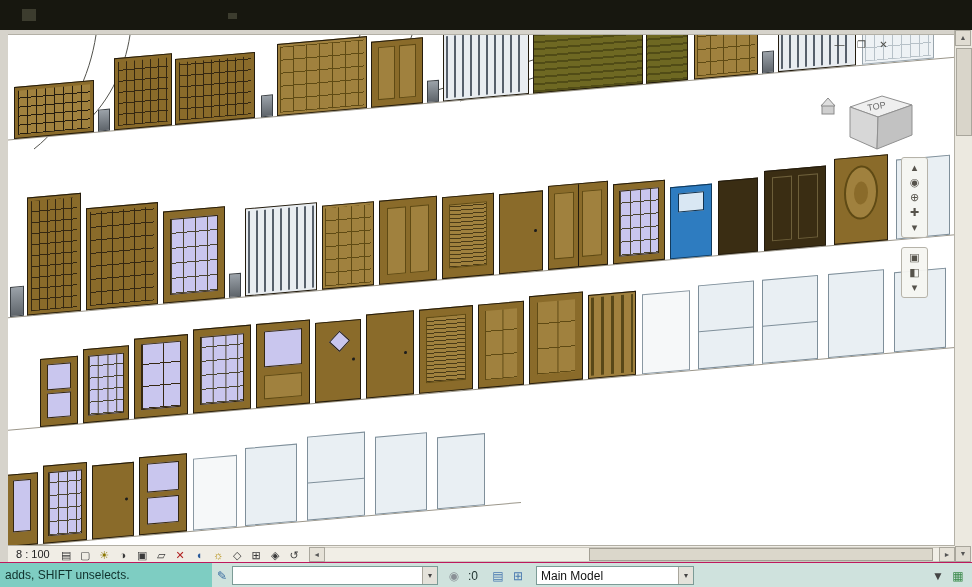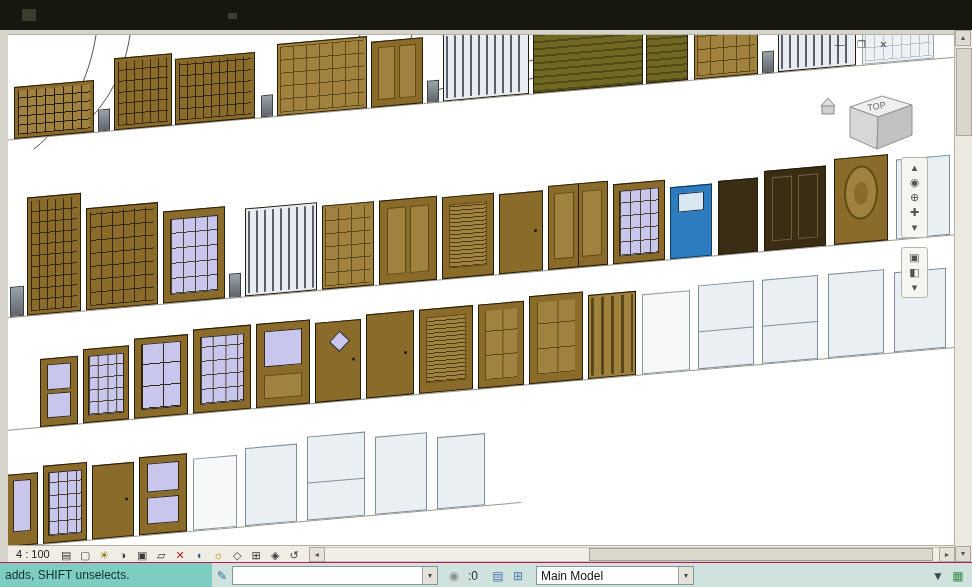--- a/index.html
+++ b/index.html
@@ -274,21 +274,21 @@
     </div>
 </div>
 
 <div class="vscroll">
   <div class="sarrow up">▲</div>
   <div class="vthumb"></div>
   <div class="sarrow down">▼</div>
 </div>
 
 <div class="bottombar">
-  <span class="scale">4 : 100</span>
+  <span class="scale">8 : 100</span>
   <span id="vcicons"><span class="vcicon" style="color: rgb(58, 58, 58);">▤</span><span class="vcicon" style="color: rgb(58, 58, 58);">▢</span><span class="vcicon" style="color: rgb(138, 118, 0);">☀</span><span class="vcicon" style="color: rgb(58, 58, 58);">◑</span><span class="vcicon" style="color: rgb(58, 58, 58);">▣</span><span class="vcicon" style="color: rgb(58, 58, 58);">▱</span><span class="vcicon" style="color: rgb(178, 34, 34);">✕</span><span class="vcicon" style="color: rgb(42, 90, 154);">◖</span><span class="vcicon" style="color: rgb(176, 136, 0);">☼</span><span class="vcicon" style="color: rgb(58, 58, 58);">◇</span><span class="vcicon" style="color: rgb(58, 58, 58);">⊞</span><span class="vcicon" style="color: rgb(58, 58, 58);">◈</span><span class="vcicon" style="color: rgb(58, 58, 58);">↺</span></span>
   <div class="hscroll">
     <span class="harr">◄</span>
     <div class="htrack">
       <div class="hthumb"></div>
     </div>
     <span class="harr">►</span>
   </div>
 </div>
 

